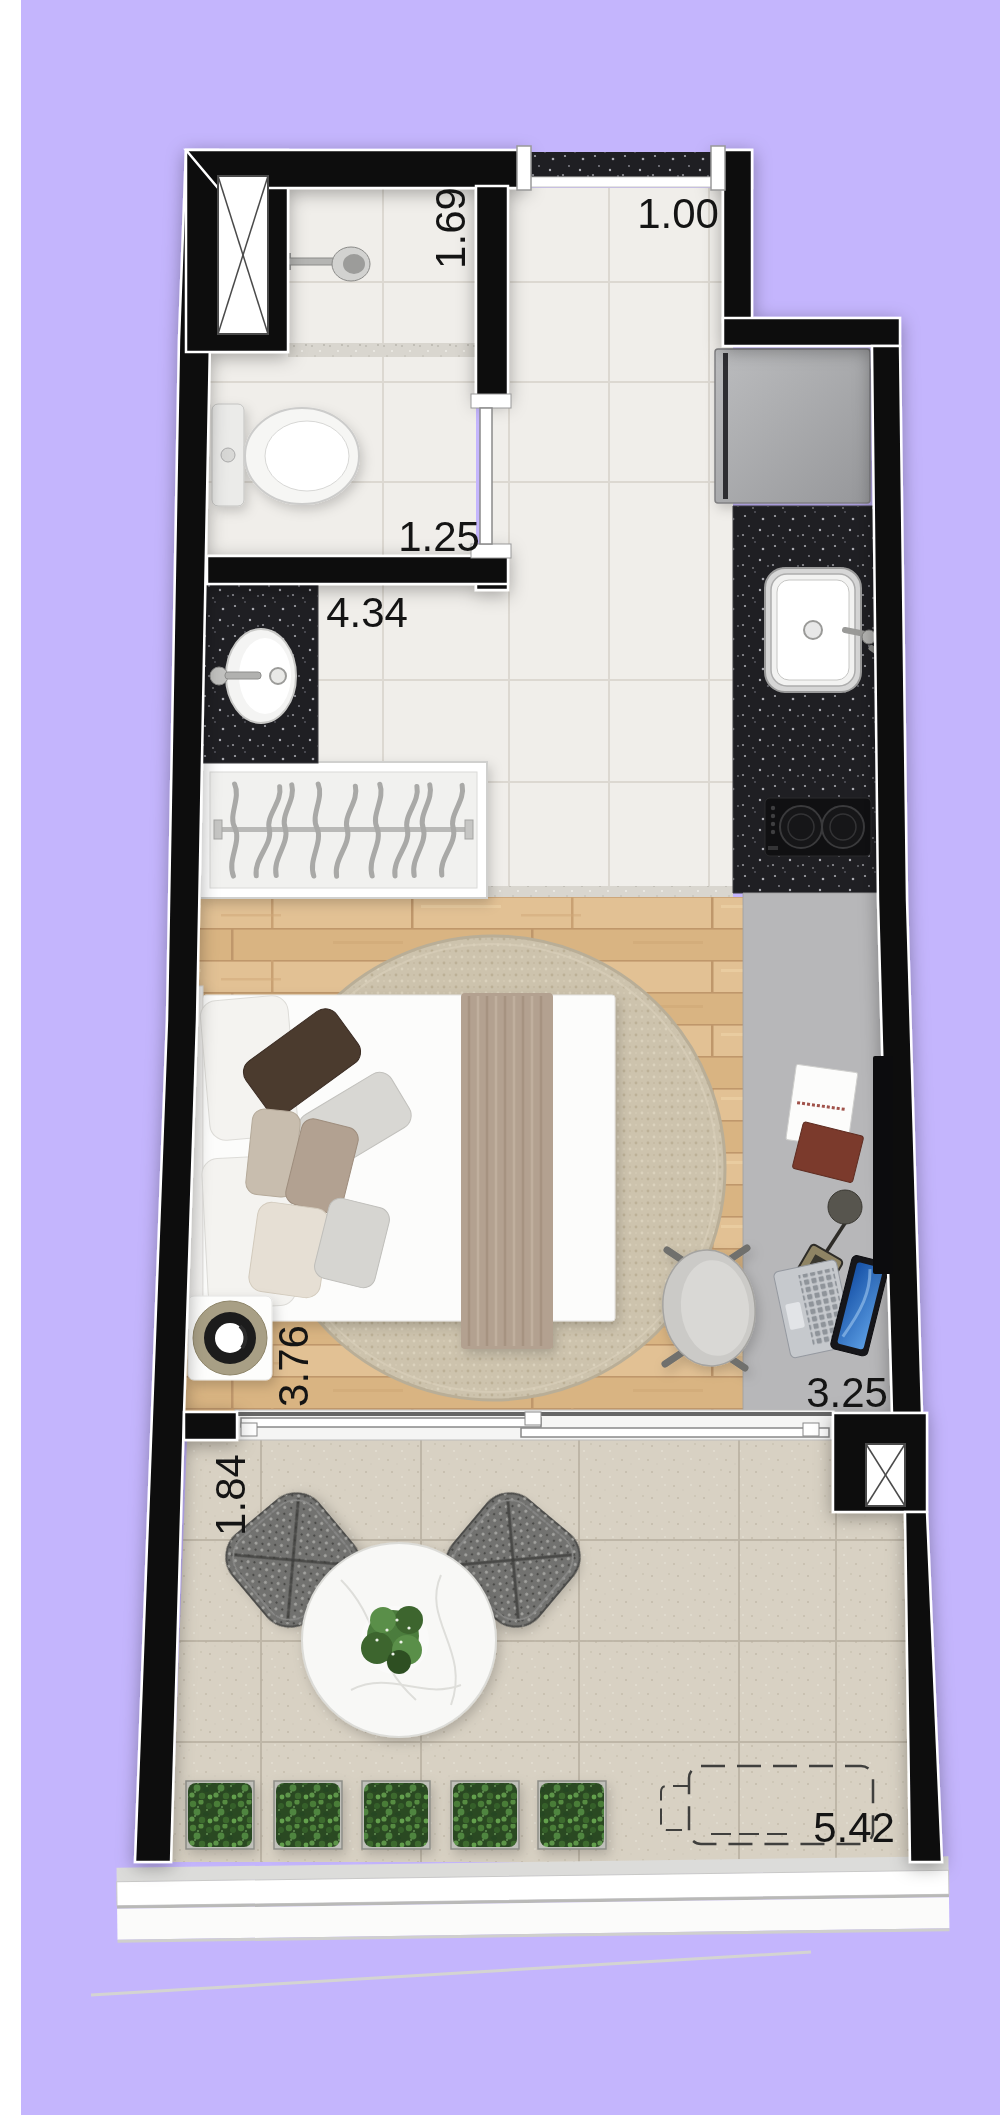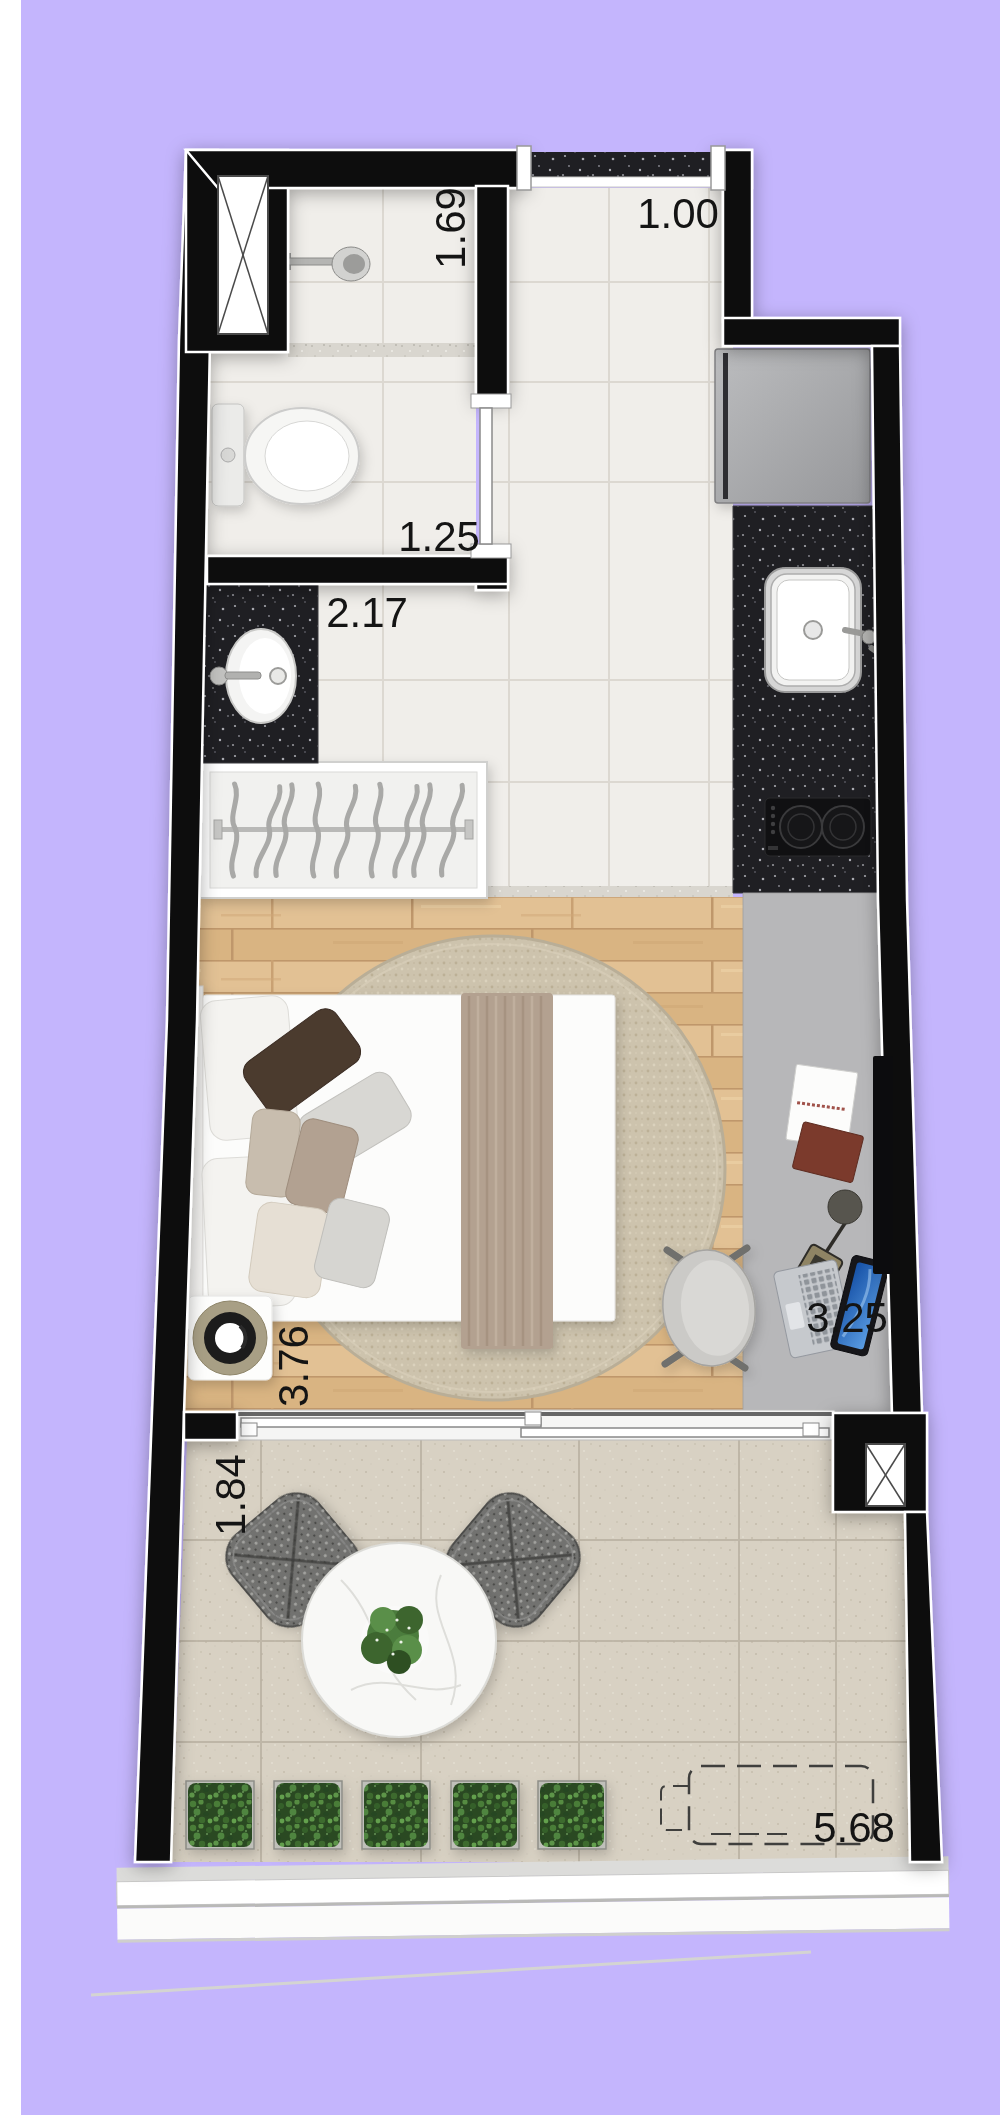--- a/index.html
+++ b/index.html
@@ -451,18 +451,18 @@
     <rect x="450" y="544" width="40" height="14" fill="#ffffff" stroke="#999999"></rect>
     <rect x="459" y="408" width="12" height="136" fill="#ffffff" stroke="#8a8a8a" stroke-width="1.5"></rect>
   </g>
 
   <rect x="852" y="1056" width="20" height="218" rx="2" fill="#0c0c0e"></rect>
 </svg>
 
   <div class="dim" style="left:597px; top:191px;  width:120px;">1.00</div>
   <div class="dim vert" style="left:370px; top:205px;  width:120px;">1.69</div>
   <div class="dim" style="left:358px; top:514px;  width:120px;text-align:center;">1.25</div>
-  <div class="dim" style="left:286px; top:590px;  width:120px;">2.17</div>
+  <div class="dim" style="left:286px; top:590px;  width:120px;">4.34</div>
   <div class="dim vert" style="left:213px; top:1343px; width:120px;">3.76</div>
-  <div class="dim" style="left:766px; top:1295px; width:120px;text-align:center;">3.25</div>
+  <div class="dim" style="left:766px; top:1370px; width:120px;text-align:center;">3.25</div>
   <div class="dim vert" style="left:150px; top:1472px; width:120px;">1.84</div>
-  <div class="dim" style="left:773px; top:1805px; width:120px;">5.68</div>
+  <div class="dim" style="left:773px; top:1805px; width:120px;">5.42</div>
 </div>
 
 </body></html>

